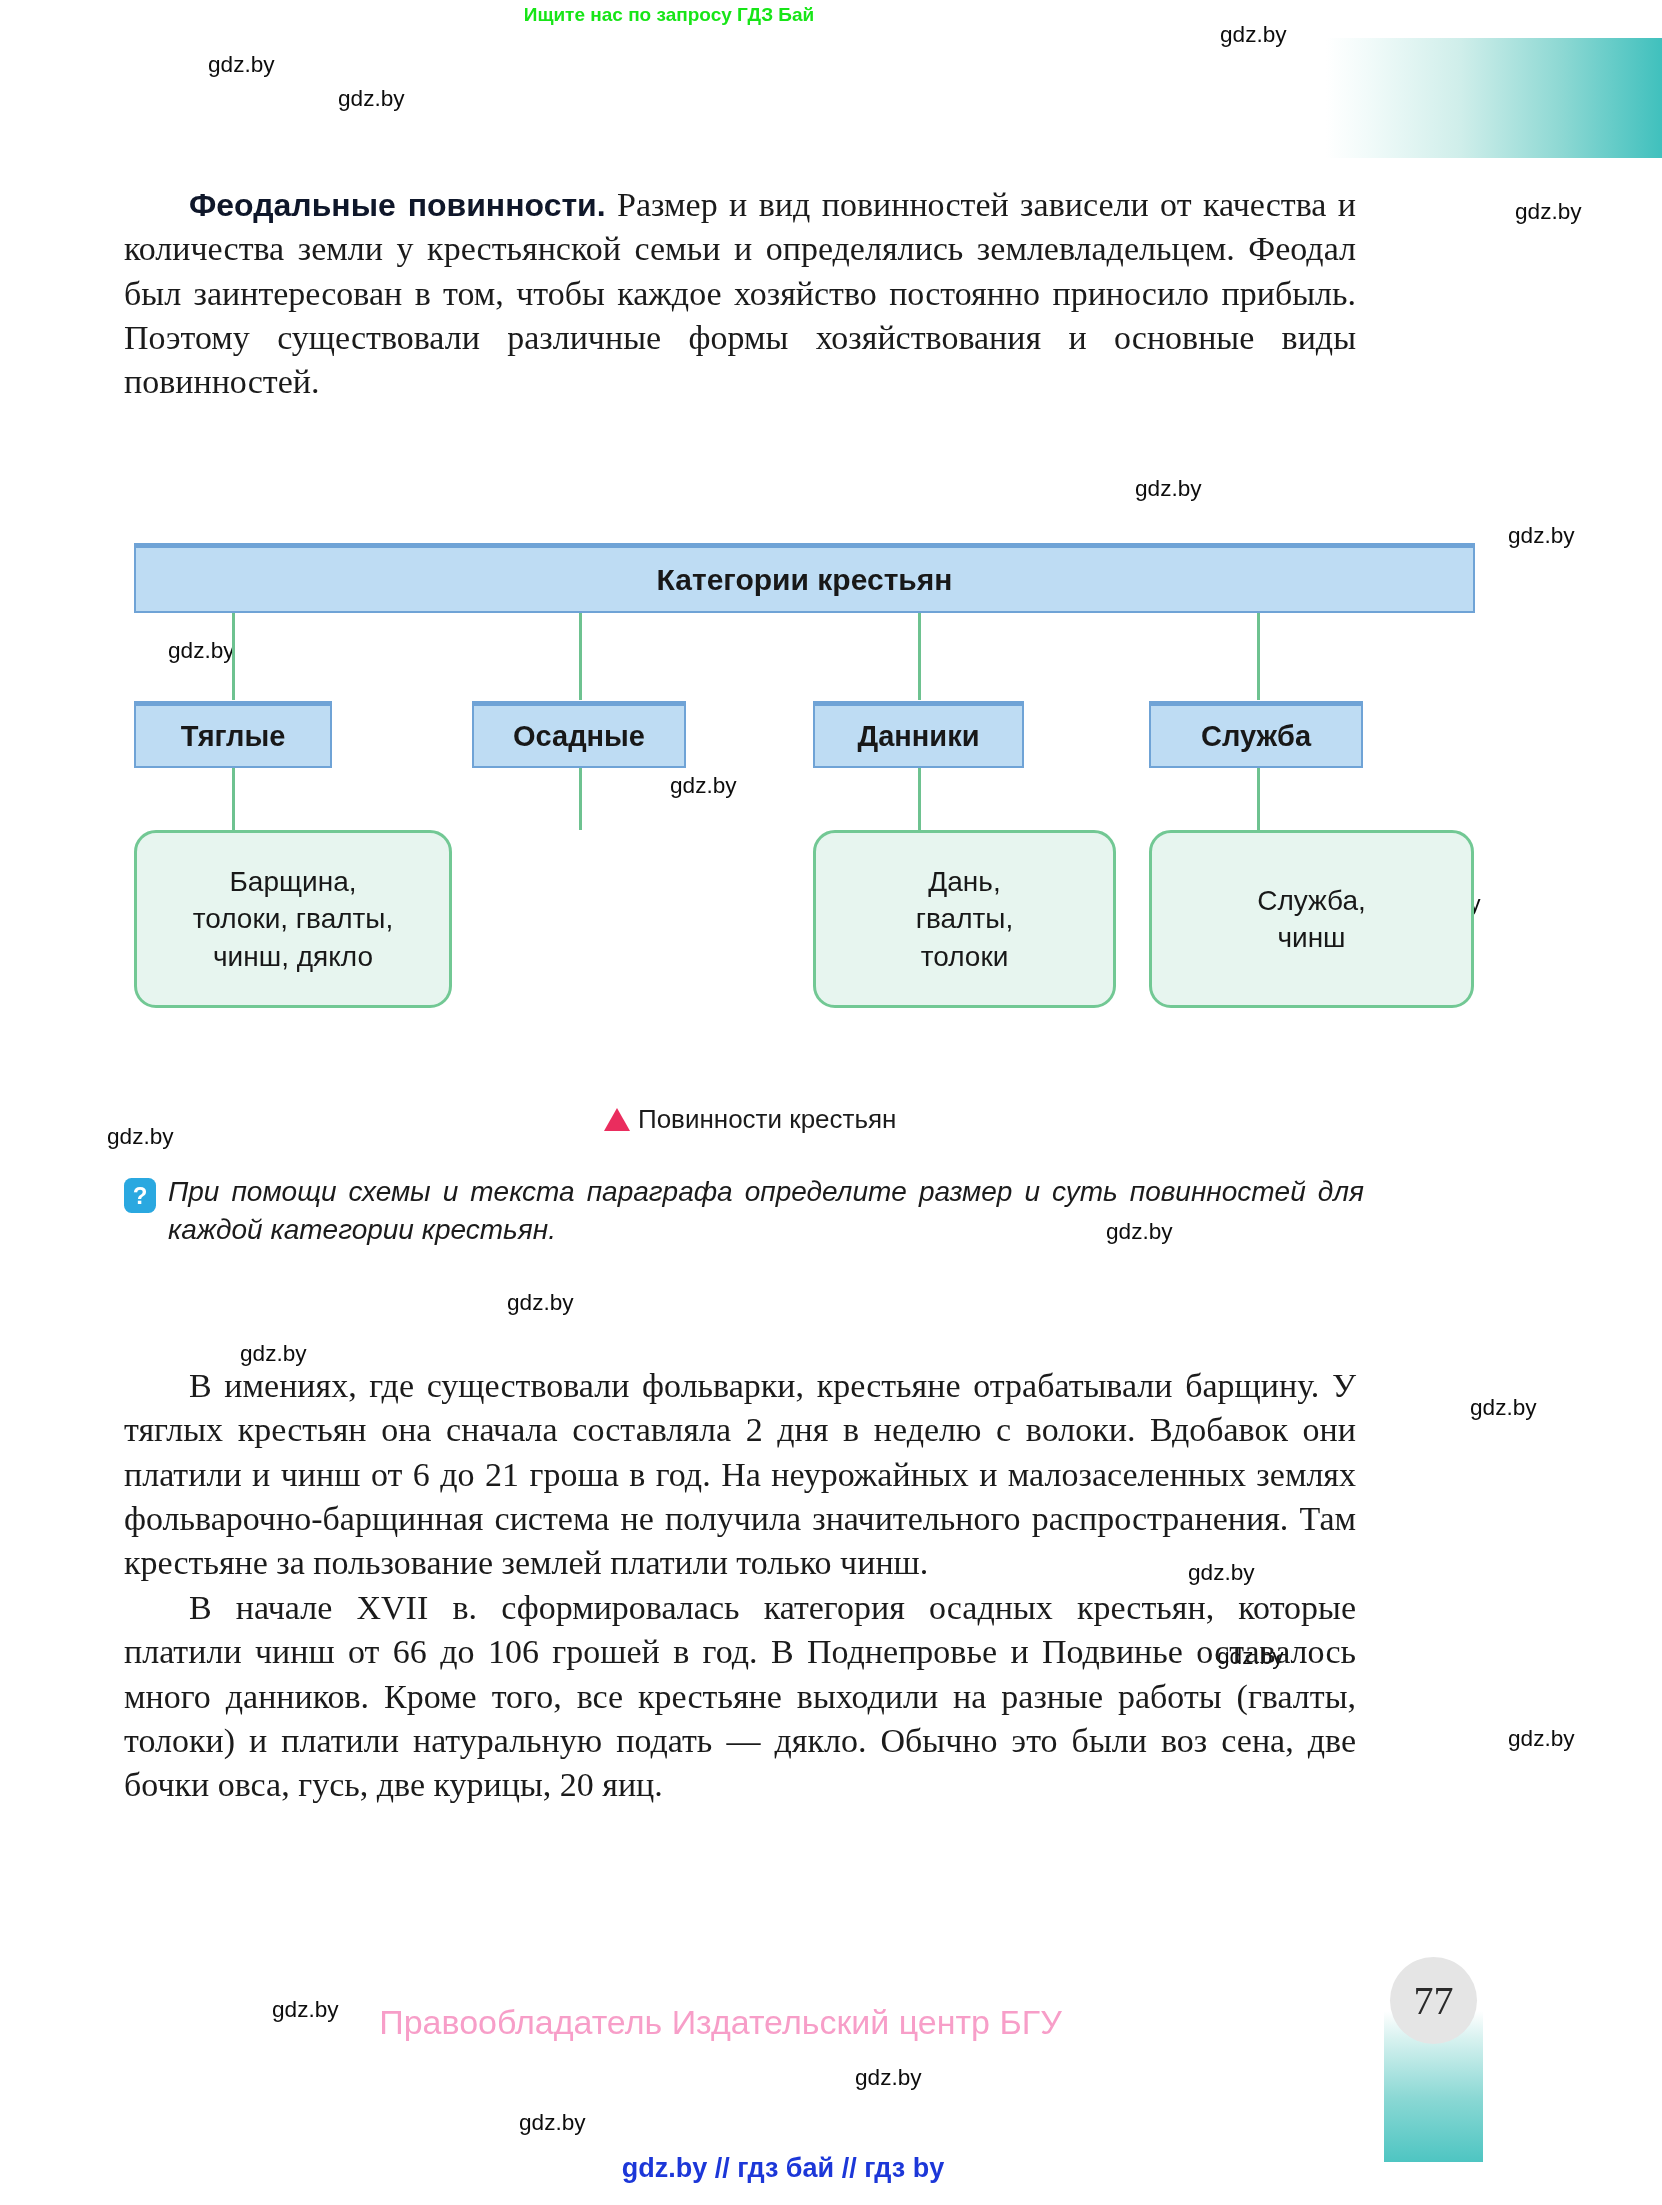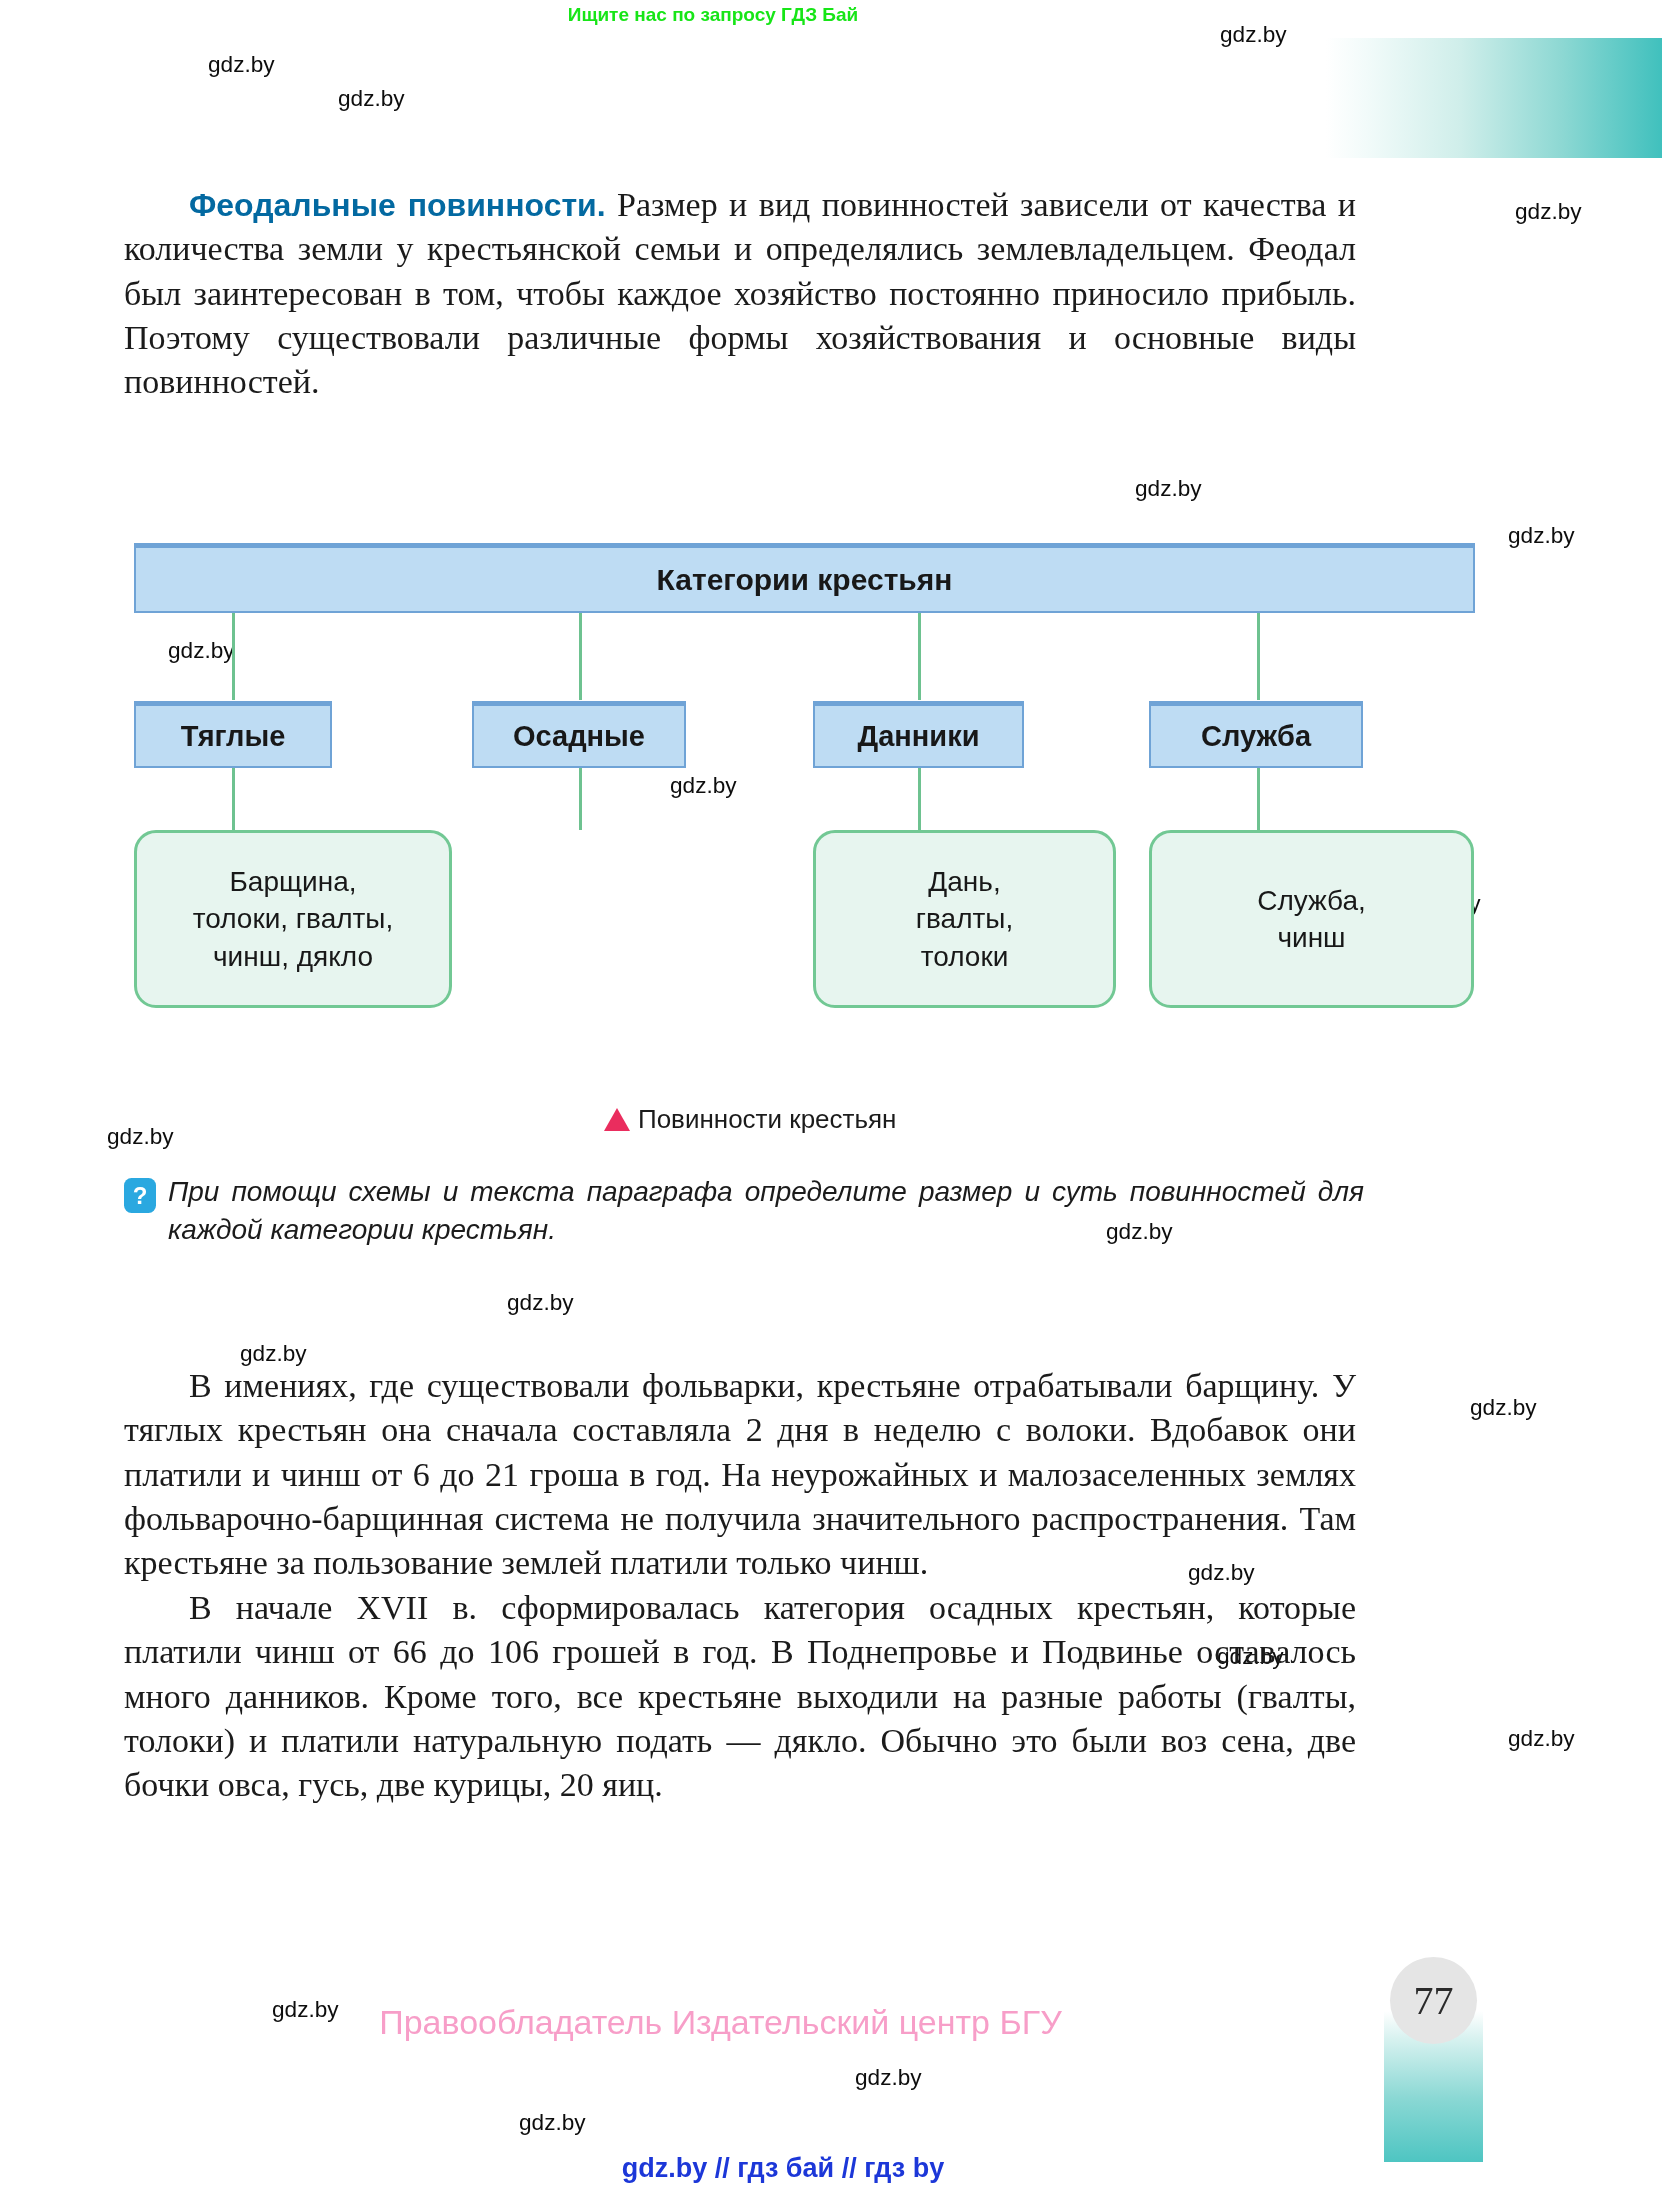--- a/index.html
+++ b/index.html
@@ -33,21 +33,20 @@
     position: absolute;
     left: 0;
     top: 4.2px;
     width: 1338px;
     text-align: center;
     color: #17e517;
     font-family: "Liberation Sans", sans-serif;
     font-size: 19px;
     font-weight: 700;
     letter-spacing: 0px;
-    padding-left: 44px;
   }
 
   
   .wm {
     position: absolute;
     font-family: "Liberation Sans", sans-serif;
     font-size: 22.6px;
     color: #0d0d0d;
     white-space: nowrap;
     font-weight: 400;
@@ -62,21 +61,21 @@
   p.body {
     margin: 0;
     font-family: "Liberation Serif", serif;
     font-size: 34px;
     line-height: 1.305;
     color: #1b1b1b;
     text-align: justify;
     text-indent: 0;
   }
   .lead {
-    color: #0369a1;
+    color: #0f172a;
     font-family: "Liberation Sans", sans-serif;
     font-weight: 700;
     font-size: 32px;
   }
   .indent { display: inline-block; width: 65px; }
 
   
   #scheme {
     position: absolute;
     left: 134px;

